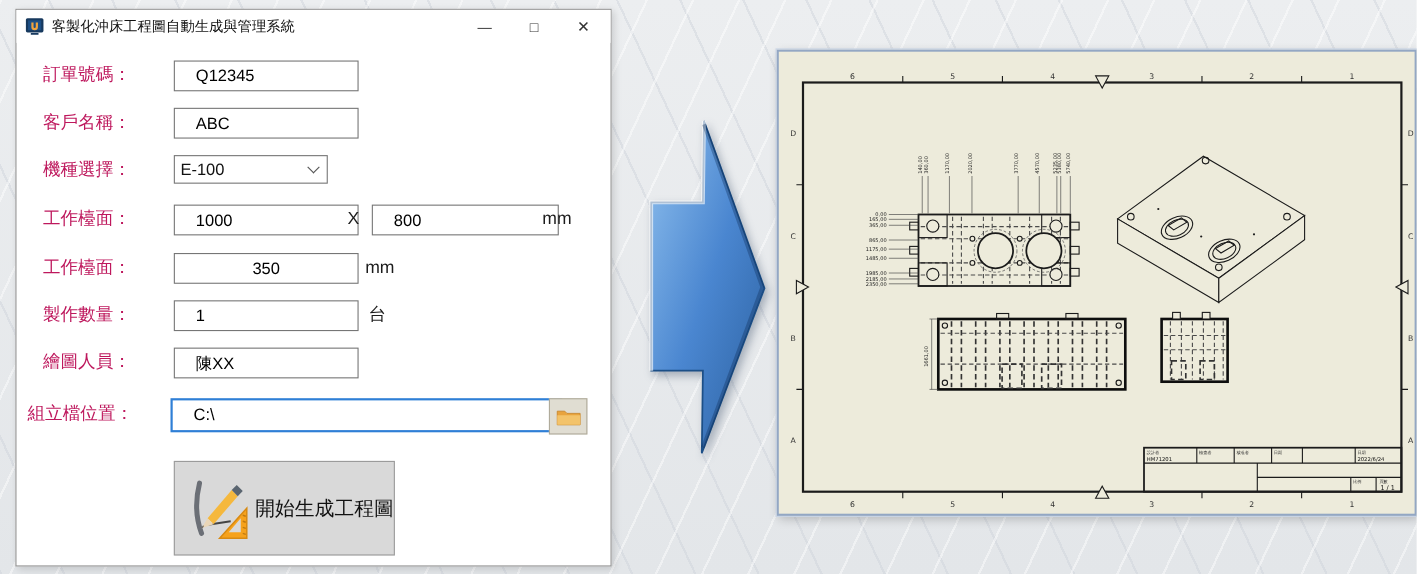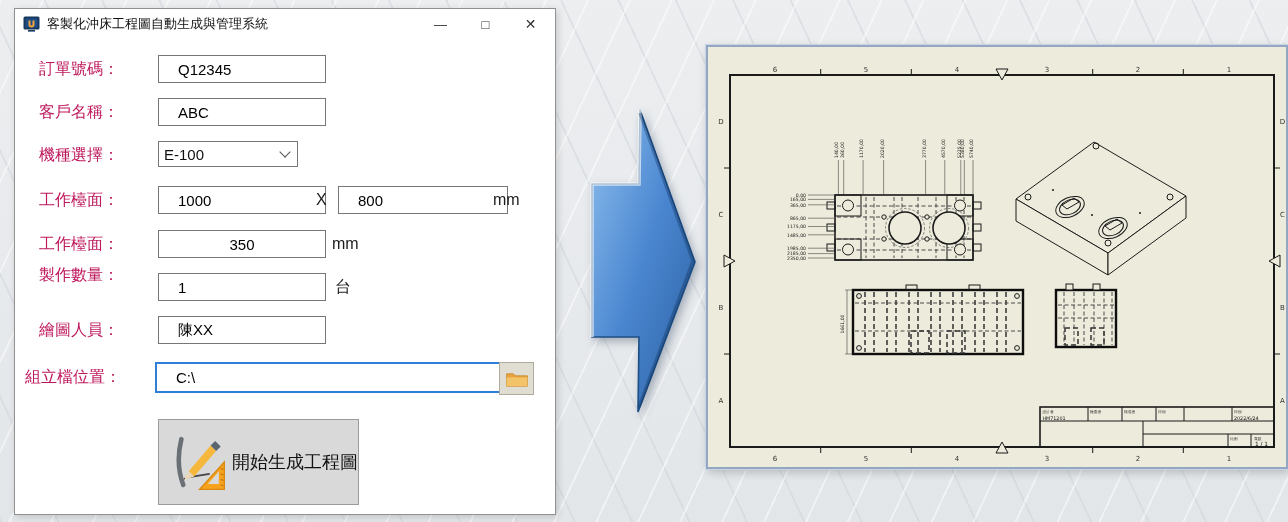--- a/index.html
+++ b/index.html
@@ -94,21 +94,21 @@
     <span class="lbl" style="top:177px">工作檯面：</span>
     <input class="tb" style="left: 143px; top: 177px; width: 128px;" value="1000">
     <span class="unit" style="left:301px;top:177px">X</span>
     <input class="tb" style="left: 323px; top: 177px; width: 130px;" value="800">
     <span class="unit" style="left:478px;top:177px">mm</span>
 
     <span class="lbl" style="top:221px">工作檯面：</span>
     <input class="tb" style="left: 143px; top: 221px; width: 128px; text-align: center;" value="350">
     <span class="unit" style="left:317px;top:221px">mm</span>
 
-    <span class="lbl" style="top:252px">製作數量：</span>
+    <span class="lbl" style="top:264px">製作數量：</span>
     <input class="tb" style="left: 143px; top: 264px; width: 128px;" value="1">
     <span class="unit" style="left:320px;top:264px">台</span>
 
     <span class="lbl" style="top:307px">繪圖人員：</span>
     <input class="tb" style="left: 143px; top: 307px; width: 128px;" value="陳XX">
 
     <span class="lbl" style="top:354px;left:10px">組立檔位置：</span>
     <input class="tb pathbox" style="left: 140px; top: 353px; width: 314px;" value="C:\">
     <div class="folderbtn">
       <svg width="24" height="20" viewBox="0 0 30 24">

